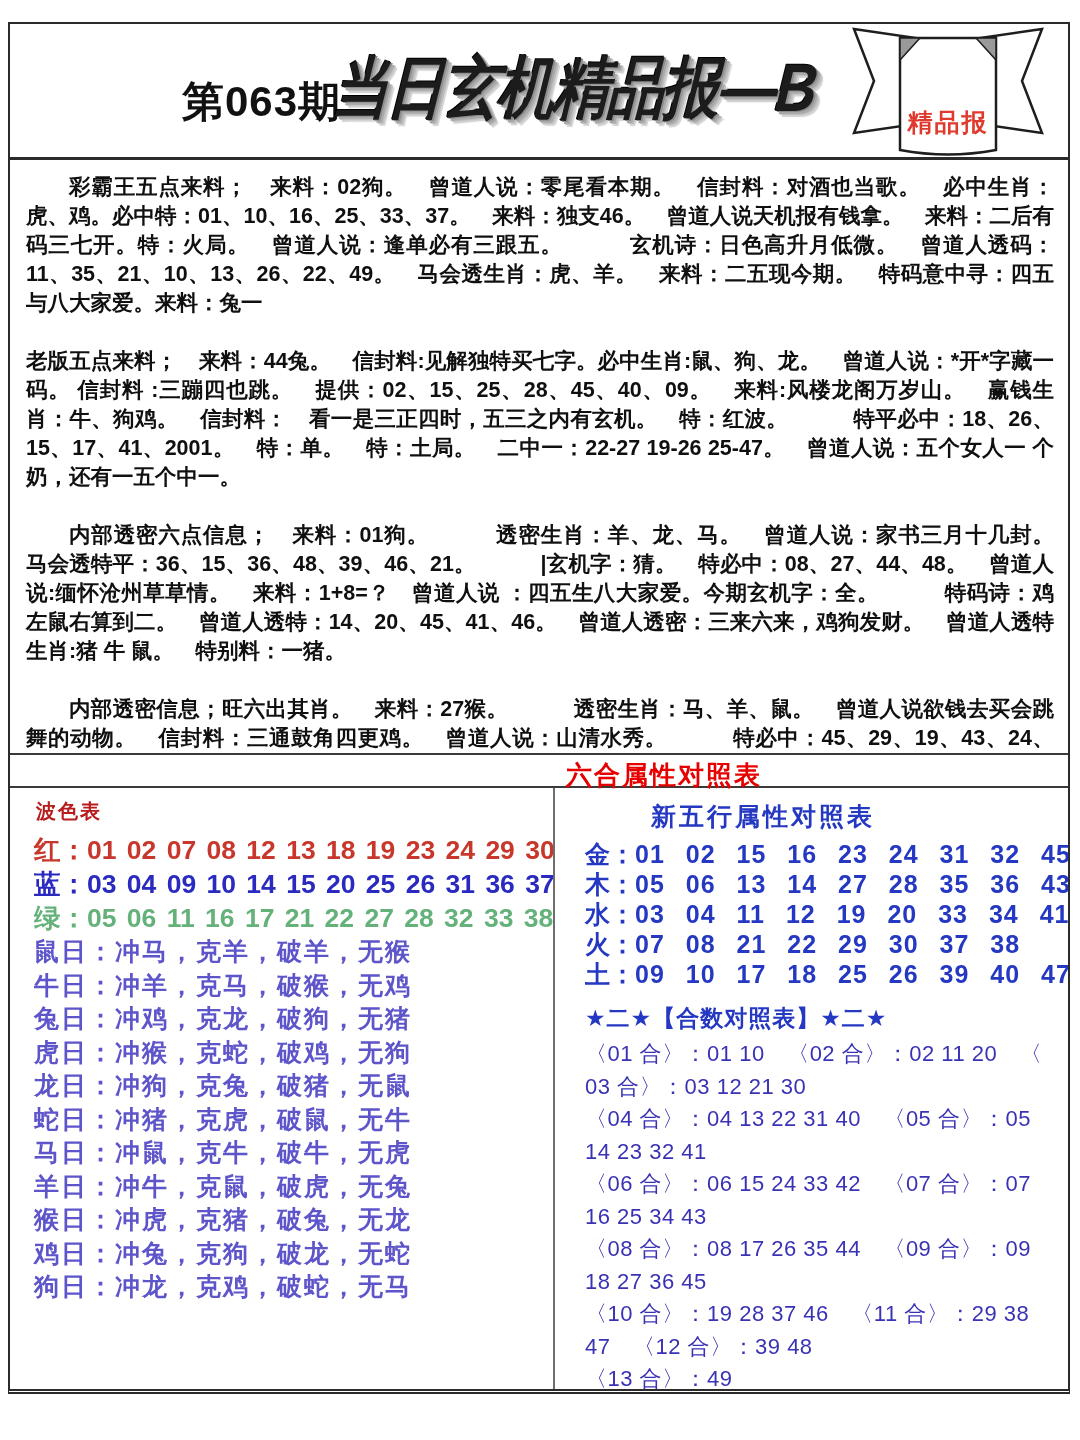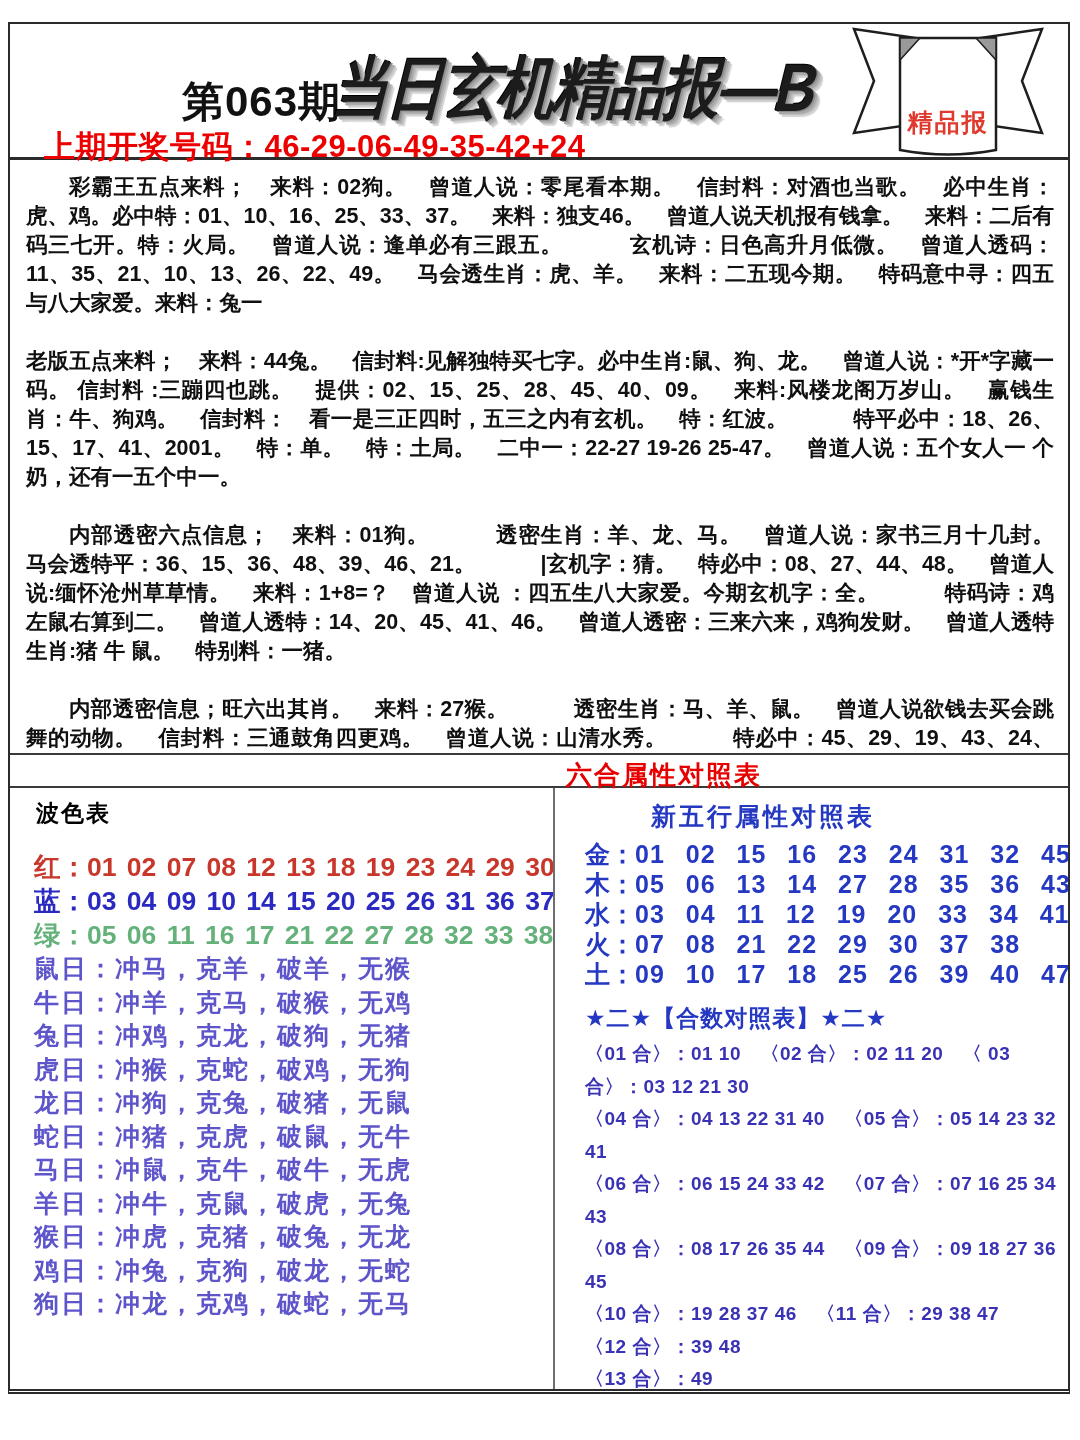--- a/index.html
+++ b/index.html
@@ -61,38 +61,38 @@
   }
   
   .columns{display:flex;height:601px;overflow:hidden;}
   .col-left{
     width:545px;box-sizing:border-box;flex:none;
     border-right:2px solid #6e6e6e;
     padding:8px 6px 0 24px;overflow:hidden;
   }
   .col-right{flex:1;box-sizing:border-box;padding:12px 8px 0 30px;overflow:hidden;}
 
-  .bose-title{font-size:23px;font-weight:700;color:#000000;margin:2px 0 21px 2px;letter-spacing:2px;}
+  .bose-title{font-size:20px;font-weight:700;color:#b91c1c;margin:2px 0 8px 2px;letter-spacing:2px;}
   .bose-row{font-size:26.5px;font-weight:700;line-height:34px;white-space:nowrap;letter-spacing:0;}
   .bose-row .nums{word-spacing:3px;}
   .bose-row.red{color:#c8372b;}
   .bose-row.blue{color:#2a2ac0;}
   .bose-row.green{color:#3f9e5a;opacity:.8;}
   .formula-title{font-size:22px;font-weight:700;color:#4a43c0;margin:6px 0 4px 2px;letter-spacing:1px;}
   .zline{
     font-size:25px;font-weight:700;color:#5d55c9;
     line-height:33.5px;letter-spacing:2px;white-space:nowrap;
   }
 
   .wx-title{font-size:25px;font-weight:900;color:#2438c2;margin:0 0 6px 66px;letter-spacing:3px;}
   .wx-row{font-size:25px;font-weight:900;color:#2438c2;line-height:30px;white-space:nowrap;}
   .wx-row .nums{word-spacing:13px;letter-spacing:1px;}
   .he-header{font-size:23px;font-weight:900;color:#2438c2;margin:14px 0 4px 0;letter-spacing:1px;}
   .he-line{
-    font-size:19px;font-weight:700;color:#3a32b4;
+    font-size:22px;font-weight:400;color:#3a32b4;
     line-height:32.5px;white-space:pre-wrap;letter-spacing:0.5px;
   }
 </style>
 </head>
 <body>
 
 <div class="page">
 
   <header class="hdr">
     <div class="issue">第063期</div>
@@ -100,21 +100,20 @@
     <div class="ribbon">
       <svg width="196" height="136" viewBox="0 0 196 136">
         <polygon points="4,5 66,14 66,100 4,109 24,57" fill="#ffffff" stroke="#1e1e1e" stroke-width="2.5"></polygon>
         <polygon points="192,5 130,14 130,100 192,109 172,57" fill="#ffffff" stroke="#1e1e1e" stroke-width="2.5"></polygon>
         <path d="M50,14 L146,14 L146,126 Q98,135 50,126 Z" fill="#ffffff" stroke="#1e1e1e" stroke-width="2.5"></path>
         <polygon points="50,14 70,14 50,36" fill="#9a9a9a" stroke="#1e1e1e" stroke-width="1.5"></polygon>
         <polygon points="146,14 126,14 146,36" fill="#9a9a9a" stroke="#1e1e1e" stroke-width="1.5"></polygon>
       </svg>
       <div class="ribbon-text">精品报</div>
     </div>
-    <div class="lastdraw">上期开奖号码：46-29-06-49-35-42+24</div>
   </header>
 
   <section class="content">
     <p class="para indent">彩霸王五点来料；　来料：02狗。　曾道人说：零尾看本期。　信封料：对酒也当歌。　必中生肖：虎、鸡。必中特：01、10、16、25、33、37。　来料：独支46。　曾道人说天机报有钱拿。　来料：二后有码三七开。特：火局。　曾道人说：逢单必有三跟五。　　　玄机诗：日色高升月低微。　曾道人透码：11、35、21、10、13、26、22、49。　马会透生肖：虎、羊。　来料：二五现今期。　特码意中寻：四五与八大家爱。来料：兔一</p>
     <p class="para">老版五点来料；　来料：44兔。　信封料:见解独特买七字。必中生肖:鼠、狗、龙。　曾道人说：*开*字藏一码。 信封料 :三蹦四也跳。　提供：02、15、25、28、45、40、09。　来料:风楼龙阁万岁山。　赢钱生肖：牛、狗鸡。　信封料：　看一是三正四时，五三之内有玄机。　特：红波。　　　特平必中：18、26、15、17、41、2001。　特：单。　特：土局。　二中一：22-27 19-26 25-47。　曾道人说：五个女人一 个奶，还有一五个中一。</p>
     <p class="para indent">内部透密六点信息；　来料：01狗。　　　透密生肖：羊、龙、马。　曾道人说：家书三月十几封。　马会透特平：36、15、36、48、39、46、21。　　　|玄机字：猜。　特必中：08、27、44、48。　曾道人说:缅怀沧州草草情。　来料：1+8=？　曾道人说 ：四五生八大家爱。今期玄机字：全。　　　特码诗：鸡左鼠右算到二。　曾道人透特：14、20、45、41、46。　曾道人透密：三来六来，鸡狗发财。　曾道人透特生肖:猪 牛 鼠。　特别料：一猪。</p>
     <p class="para indent">内部透密信息；旺六出其肖。　来料：27猴。　　　透密生肖：马、羊、鼠。　曾道人说欲钱去买会跳舞的动物。　信封料：三通鼓角四更鸡。　曾道人说：山清水秀。　　　特必中：45、29、19、43、24、11。　来料：1+6=？　今期玄机字：劳。　　　|诗：齐雷鲍生焉夷吾。　马会五点料：赢钱买温柔的动物。　曾道人透特生肖；羊、鸡。　特别料：宝剑英雄难缺一</p>
   </section>
 
   <div class="section-title">六合属性对照表</div>

